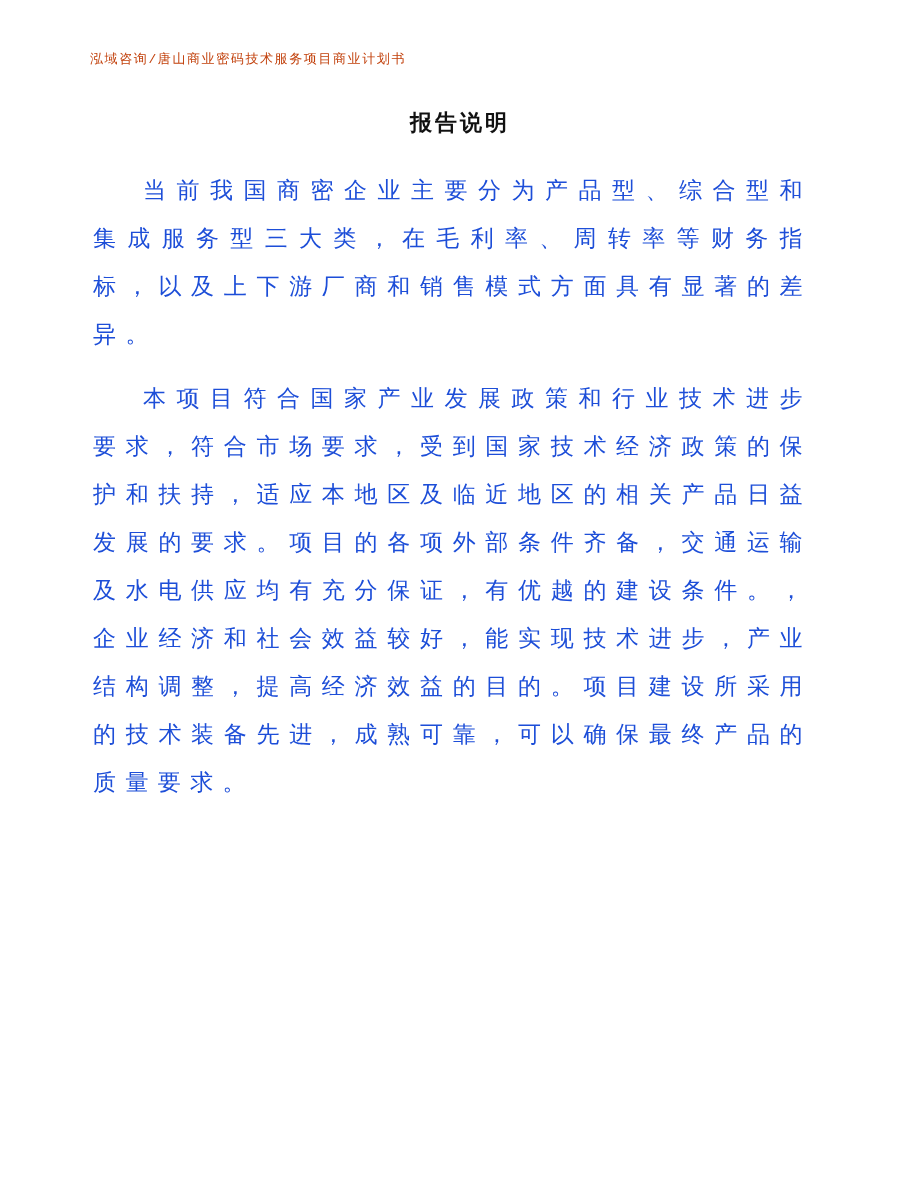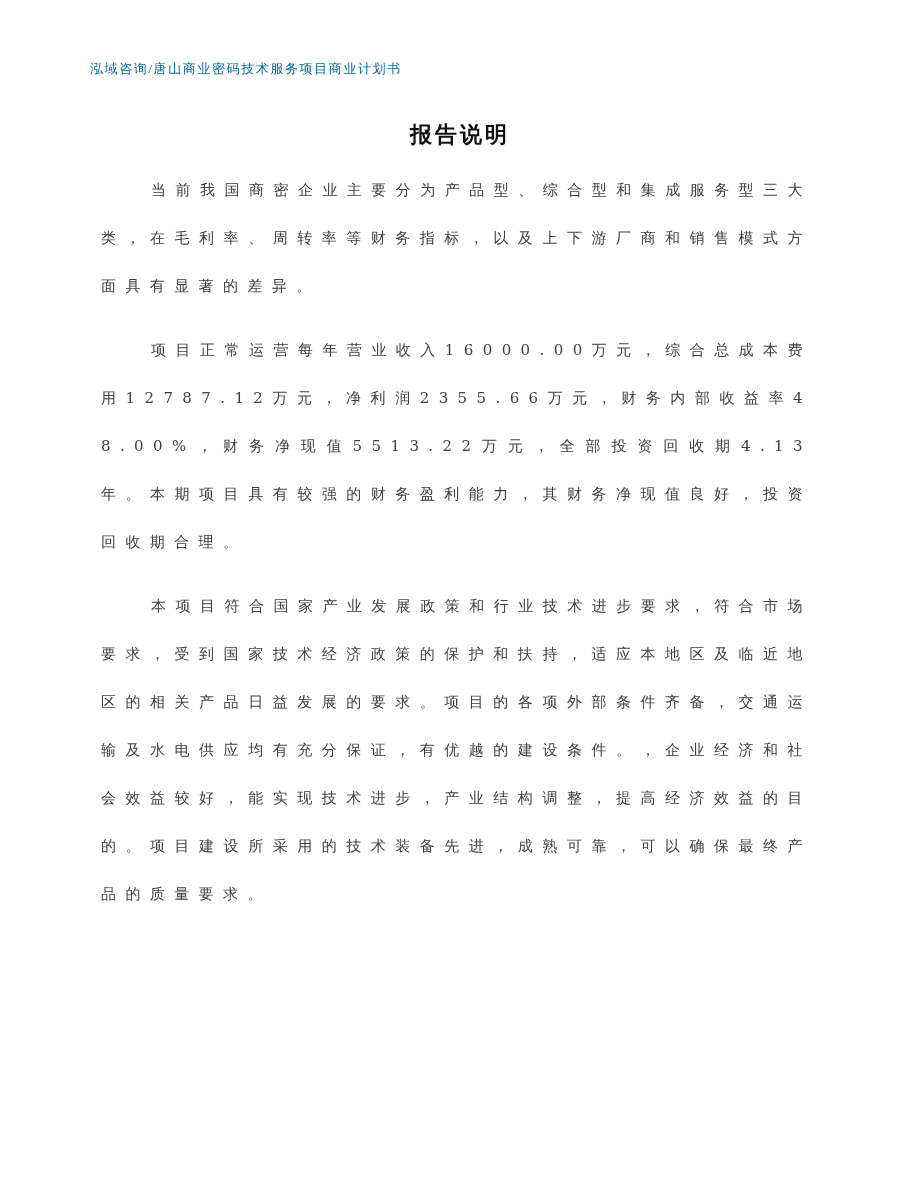--- a/index.html
+++ b/index.html
@@ -11,60 +11,59 @@
       width: 920px;
       height: 1191px;
       position: relative;
       overflow: hidden;
       font-family: "DejaVu Serif", "Liberation Serif", serif;
       color: #1a1a1a;
     }
     .running-header {
       position: absolute;
       left: 90px;
-      top: 60px;
-      font-family: Liberation Serif, serif;
+      top: 50px;
+      font-family: Liberation Mono, monospace;
       font-size: 13px;
-      color: #0369a1;
+      color: #c2410c;
       letter-spacing: 1.6px;
       white-space: nowrap;
     }
     .title {
       position: absolute;
       left: 0;
       width: 920px;
-      top: 120px;
+      top: 108px;
       text-align: center;
       font-family: "DejaVu Sans", "Liberation Sans", sans-serif;
       font-weight: bold;
       font-size: 22px;
       letter-spacing: 3px;
       color: #111111;
     }
     .body-text {
       position: absolute;
       left: 90px;
       top: 166px;
       width: 722px;
     }
     .para {
-      margin: 0 0 16px 11px;
-      font-size: 15px;
+      margin: 0 0 16px 3px;
+      font-size: 23px;
       line-height: 48px;
       letter-spacing: 9.4px;
       text-indent: 50px;
       text-align: justify;
       word-break: break-all;
-      color: #404040;
+      color: #1d4ed8;
     }
   </style>
 </head>
 <body>
 
 <div class="running-header">泓域咨询/唐山商业密码技术服务项目商业计划书</div>
 
 <div class="title">报告说明</div>
 
 <div class="body-text">
   <p class="para">当前我国商密企业主要分为产品型、综合型和集成服务型三大类，在毛利率、周转率等财务指标，以及上下游厂商和销售模式方面具有显著的差异。</p>
-  <p class="para">项目正常运营每年营业收入16000.00万元，综合总成本费用12787.12万元，净利润2355.66万元，财务内部收益率48.00%，财务净现值5513.22万元，全部投资回收期4.13年。本期项目具有较强的财务盈利能力，其财务净现值良好，投资回收期合理。</p>
   <p class="para">本项目符合国家产业发展政策和行业技术进步要求，符合市场要求，受到国家技术经济政策的保护和扶持，适应本地区及临近地区的相关产品日益发展的要求。项目的各项外部条件齐备，交通运输及水电供应均有充分保证，有优越的建设条件。，企业经济和社会效益较好，能实现技术进步，产业结构调整，提高经济效益的目的。项目建设所采用的技术装备先进，成熟可靠，可以确保最终产品的质量要求。</p>
 </div>
 
 </body></html>

